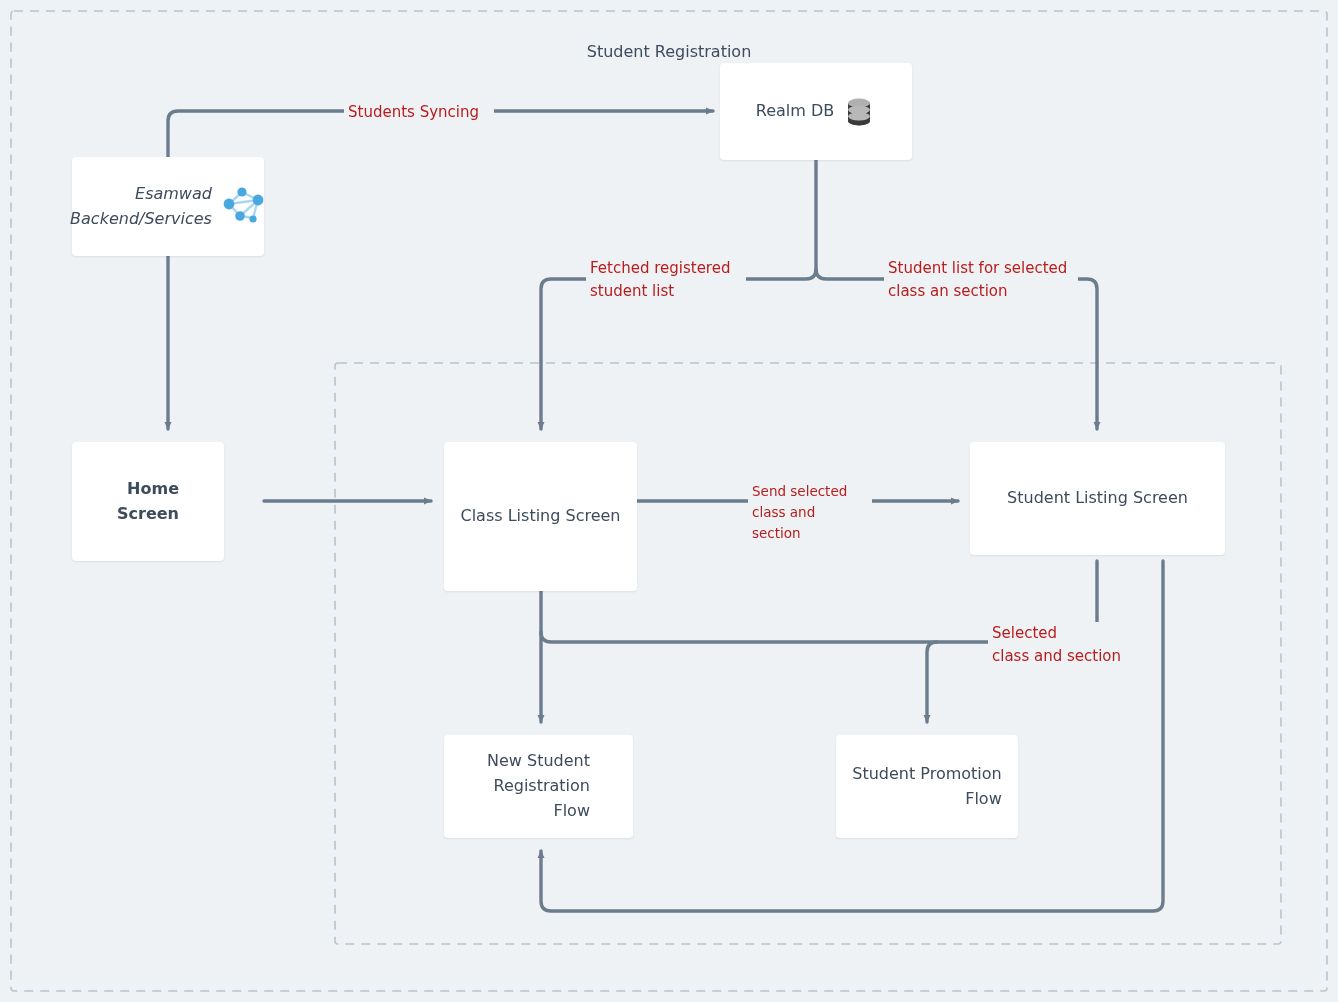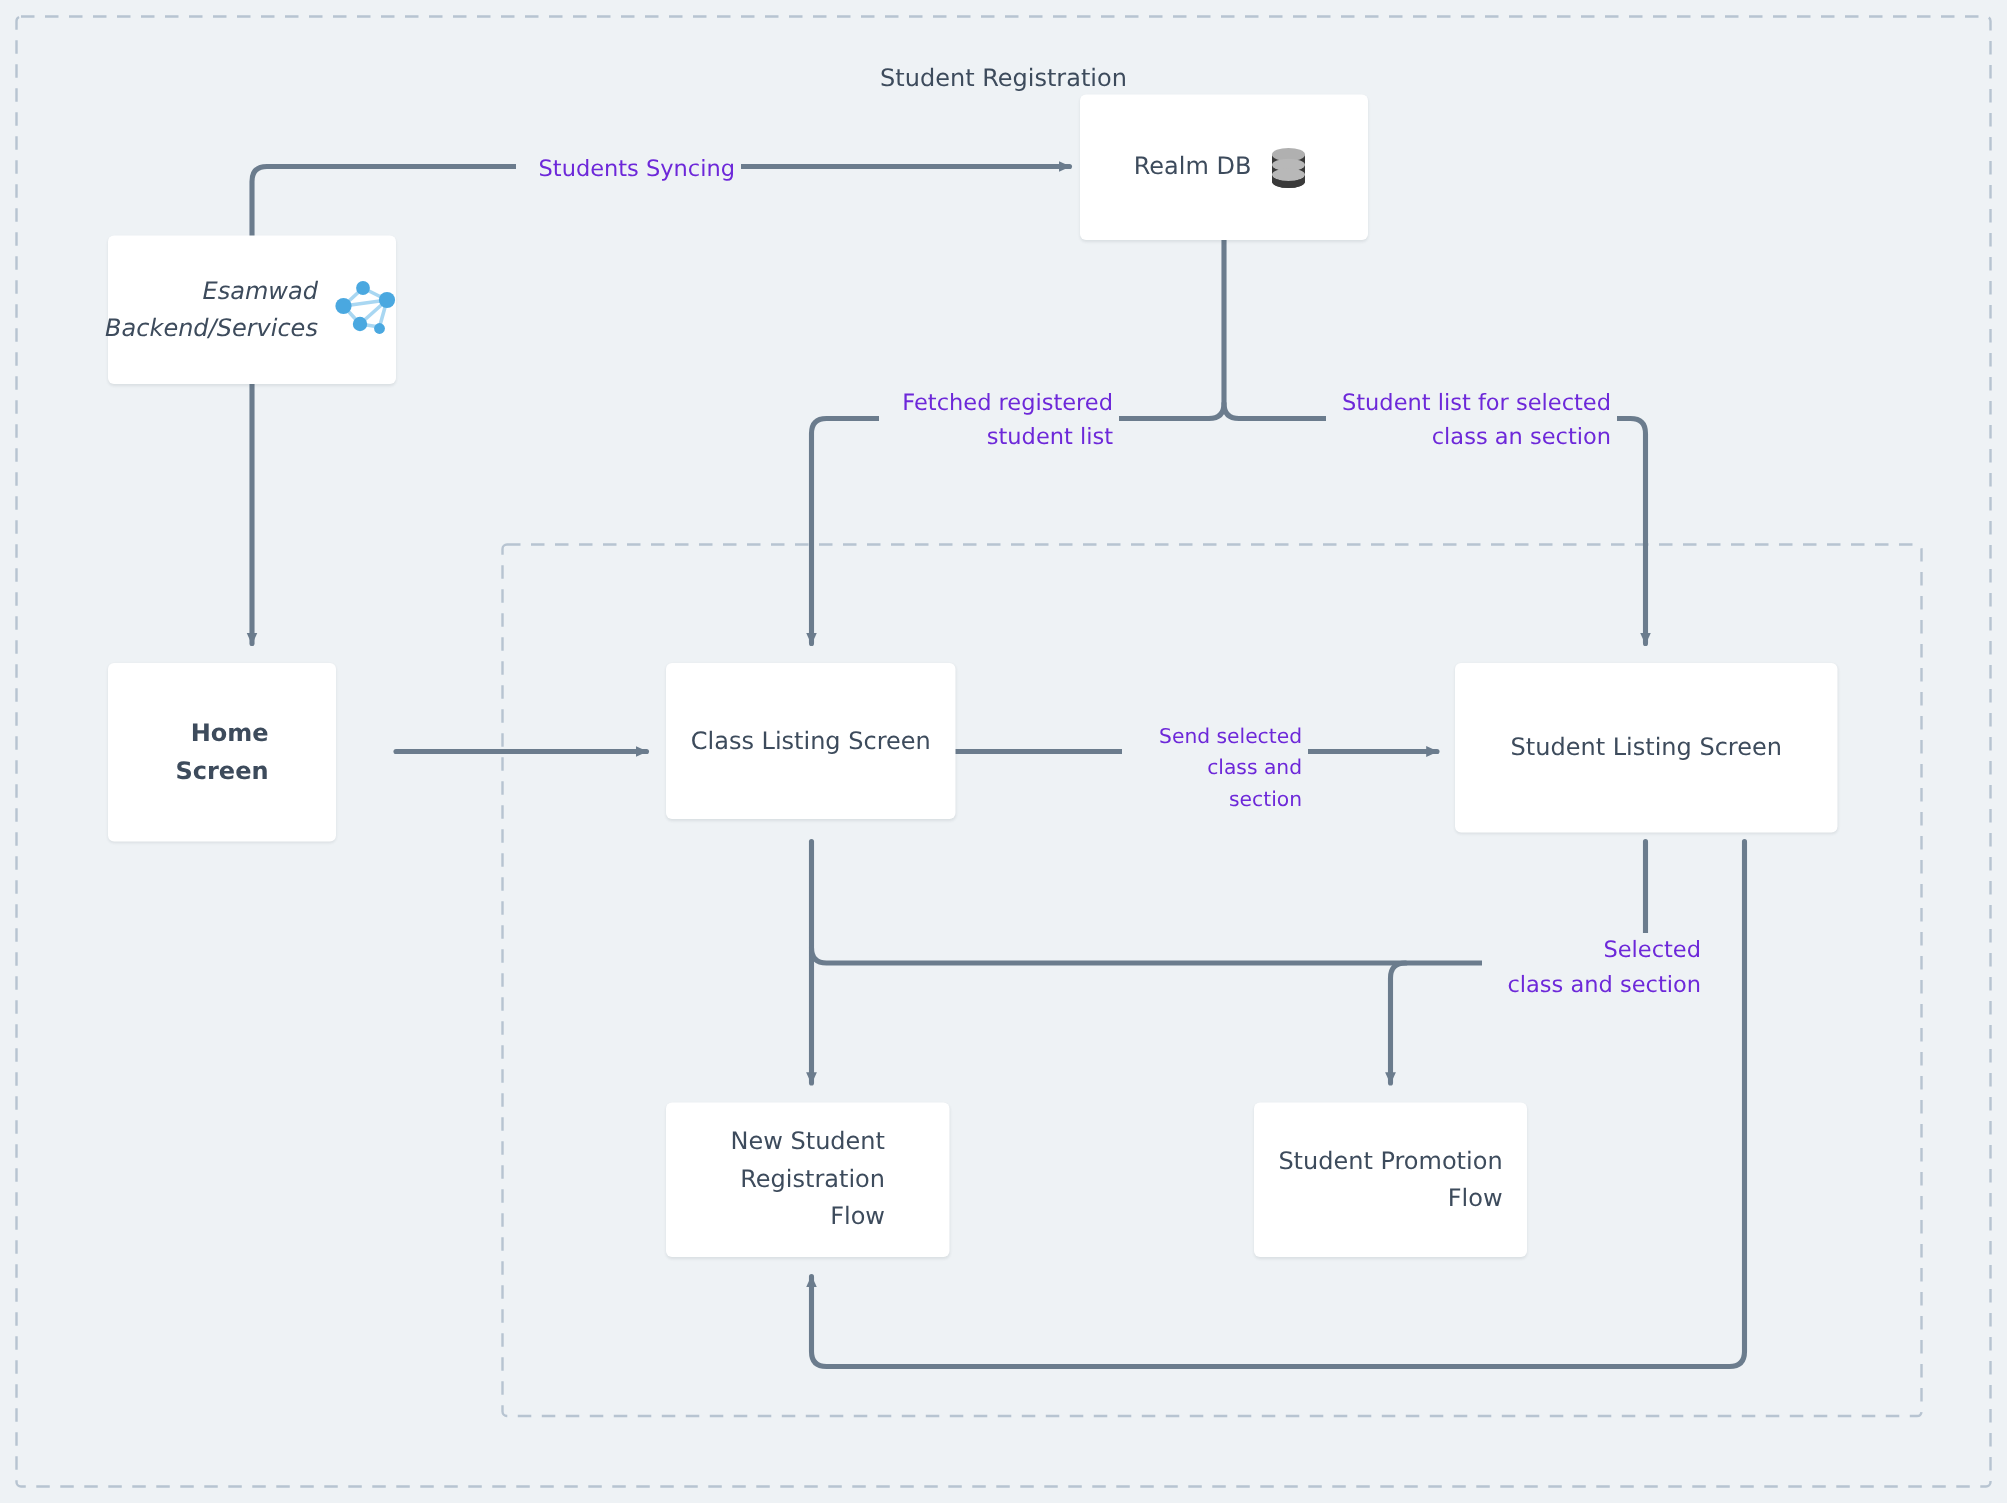--- a/index.html
+++ b/index.html
@@ -22,24 +22,24 @@
     font-size:16px;
     line-height:1.55;
     text-align:right;
     box-sizing:border-box;
   }
   .node .lbl{white-space:pre-line;}
   .node.with-icon{flex-direction:row;gap:8px;}
 
   .edge-label{
     position:absolute;
-    color:#6d28d9;
+    color:#b91c1c;
     font-size:15px;
     line-height:1.55;
-    text-align:right;
+    text-align:left;
     white-space:pre-line;
     background:#eef2f5;
     padding:0 4px;
     box-sizing:border-box;
   }
   .edge-label.small{font-size:13.5px;}
 
   #group-title{
     position:absolute;
     left:0;top:22px;width:1338px;
@@ -141,21 +141,21 @@
         <path d="M6,21.5 L6,26 A11,4.2 0 0 0 28,26 L28,21.5 A11,4.2 0 0 1 6,21.5 Z" fill="#3a3a3a"></path>
       </svg>
     </span>
   </div>
 
   <div class="node" style="left:72px;top:442px;width:152px;height:119px;font-weight:bold;">
     <span class="lbl">Home
 Screen</span>
   </div>
 
-  <div class="node" style="left:444px;top:442px;width:193px;height:104px;">
+  <div class="node" style="left:444px;top:442px;width:193px;height:149px;">
     <span class="lbl">Class Listing Screen</span>
   </div>
 
   <div class="node" style="left:970px;top:442px;width:255px;height:113px;">
     <span class="lbl">Student Listing Screen</span>
   </div>
 
   <div class="node" style="left:444px;top:735px;width:189px;height:103px;">
     <span class="lbl">New Student
 Registration

